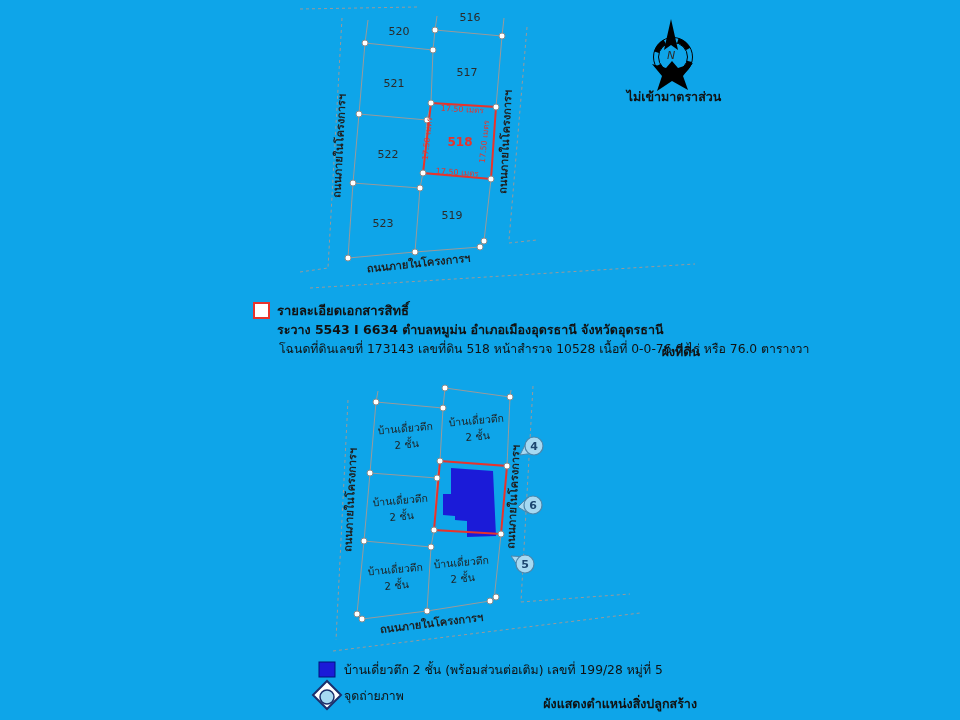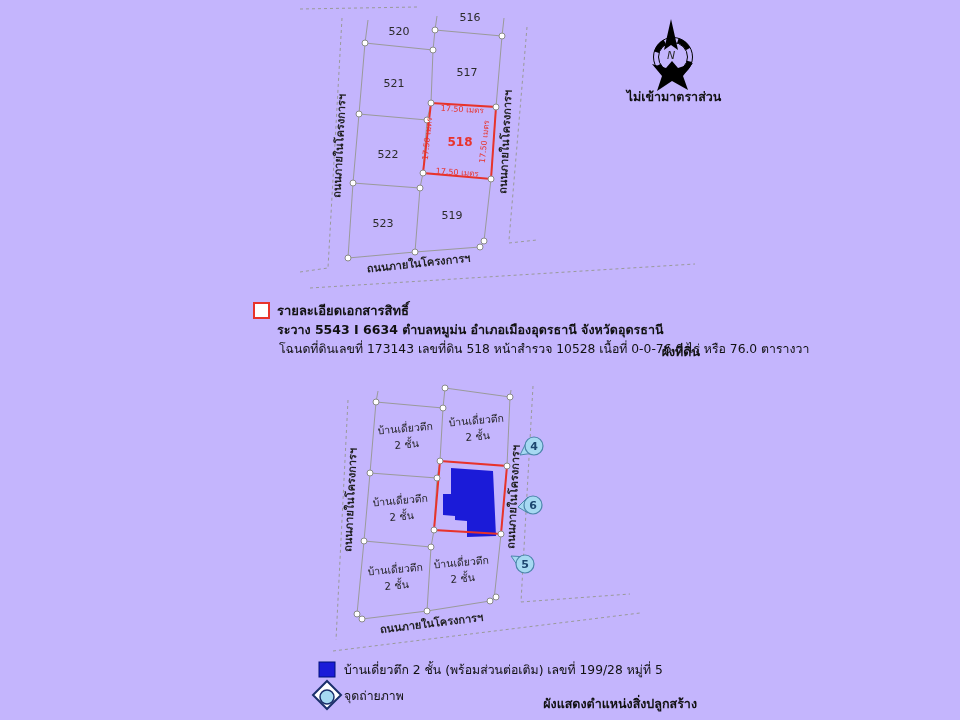--- a/index.html
+++ b/index.html
@@ -1,16 +1,16 @@
 <!DOCTYPE html>
 <html><head>
 <meta charset="utf-8">
 <style>
   html,body{margin:0;padding:0;background:#fff;}
-  .page{position:relative;width:960px;height:720px;background:#c4b5fd;overflow:hidden;
+  .page{position:relative;width:960px;height:720px;background:#0ea5e9;overflow:hidden;
         font-family:"DejaVu Sans","Liberation Sans",sans-serif;}
   svg{position:absolute;left:0;top:0;}
   text{font-family:"DejaVu Sans","Liberation Sans",sans-serif;fill:#2b2b2b;}
   .plotline{stroke:#9a9a9a;stroke-width:1;fill:none;}
   .dashline{stroke:#9a9a9a;stroke-width:1;fill:none;stroke-dasharray:3 3;}
   .vertex{fill:#ffffff;stroke:#8a8a8a;stroke-width:1;}
   .redline{stroke:#e8332b;stroke-width:2;fill:none;}
   .plotnum{font-size:11px;}
   .rednum{font-size:12px;font-weight:bold;fill:#e8332b;}
   .dimtxt{font-size:8px;fill:#e8332b;}

